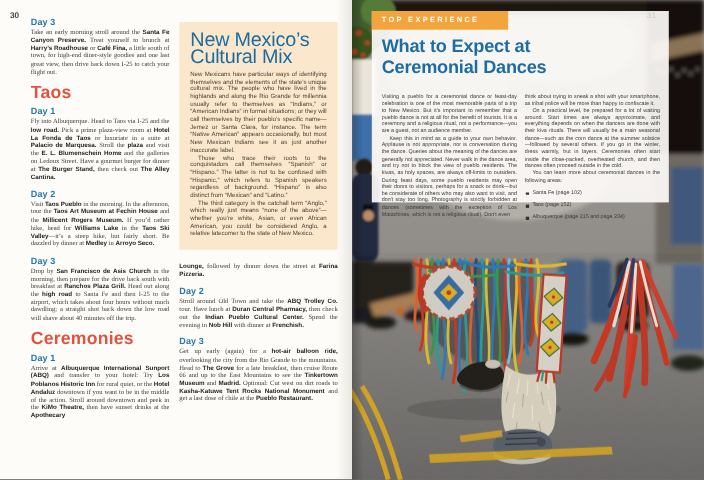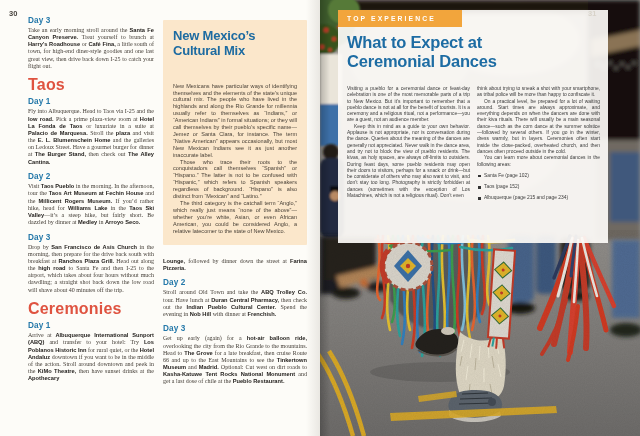--- a/index.html
+++ b/index.html
@@ -21,32 +21,32 @@
   .day-heading{font-weight:700;font-size:8.2px;line-height:9px;color:var(--heading-blue);
         margin:6.5px 0 2px;letter-spacing:.1px;}
   .col1 .day-heading:first-child{margin-top:0;}
   .place-heading{font-weight:700;font-size:16px;line-height:12px;color:var(--place-red);
         margin:9px 0 .5px;letter-spacing:.2px;}
   .day-body{font-family:"Liberation Serif",serif;font-size:6px;line-height:7.15px;
         text-align:justify;color:var(--body-ink);margin:0;}
   .day-body strong{font-family:"Liberation Sans",sans-serif;font-weight:700;
         font-size:5.7px;color:#262320;}
   .sidebar-box{background:var(--sidebar-bg);padding:9px 10px 10px;border-radius:1px;}
-  .sidebar-title{font-weight:700;font-size:13px;line-height:14.8px;
-        color:var(--sidebar-title-blue);margin:0 0 24px;letter-spacing:-.2px;}
+  .sidebar-title{font-weight:400;font-size:18px;line-height:14.8px;
+        color:var(--sidebar-title-blue);margin:0 0 6px;letter-spacing:-.2px;}
   .sidebar-box p{font-size:5.55px;line-height:6.9px;text-align:justify;color:#4a4238;margin:0;}
   .sidebar-box p.ind{text-indent:7px;}
   .cont{margin-top:13px;}
   
   .page-right{position:absolute;left:320px;top:0;width:320px;height:436px;overflow:hidden;background:#8d8a86;}
   .page-right .photo{position:absolute;inset:0;width:320px;height:436px;display:block;}
   .page-right .gutter{position:absolute;left:0;top:0;bottom:0;width:10px;z-index:3;
         background:linear-gradient(90deg,rgba(0,0,0,.22),rgba(0,0,0,0));pointer-events:none;}
   .folio-right{left:268px;top:9px;color:#d8d3c9;font-weight:600;z-index:4;}
-  .panel{position:absolute;left:18px;top:10px;width:270px;height:233px;
+  .panel{position:absolute;left:18px;top:10px;width:270px;height:174px;
         background:rgba(252,250,246,.93);z-index:2;}
   .banner{position:absolute;top:0;left:0;height:17px;width:124px;display:flex;align-items:center;
         padding-left:9px;box-sizing:border-box;background:var(--banner-orange);color:#fff;
         font-size:6.8px;font-weight:700;letter-spacing:2.1px;}
   .article-title{position:absolute;top:23px;left:9px;width:190px;margin:0;
         font-size:16.5px;line-height:19px;font-weight:700;color:var(--title-blue);letter-spacing:-.2px;}
   .panel-cols{position:absolute;top:76px;left:9px;right:8px;display:flex;gap:7px;}
   .rcol{flex:1;}
   .rcol p{font-size:4.9px;line-height:6.3px;text-align:justify;color:#3a3a3a;margin:0;}
   .rcol p.ind{text-indent:7px;}

